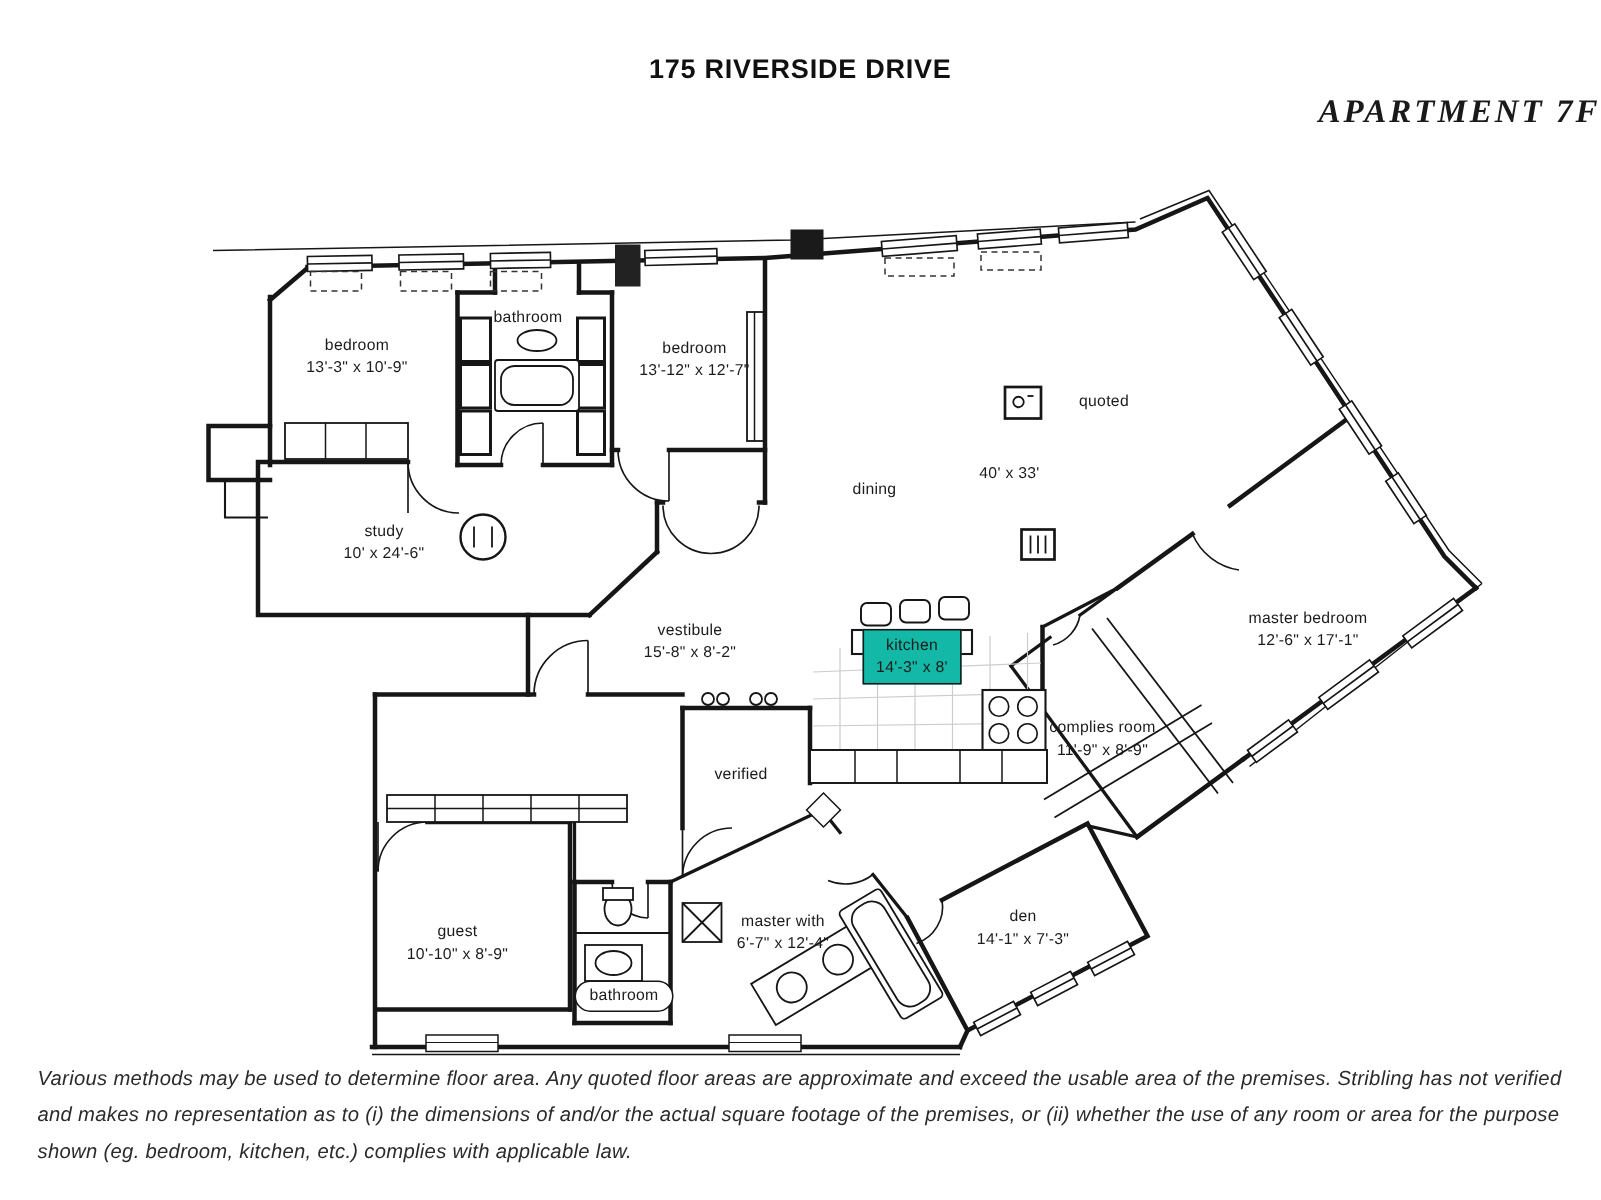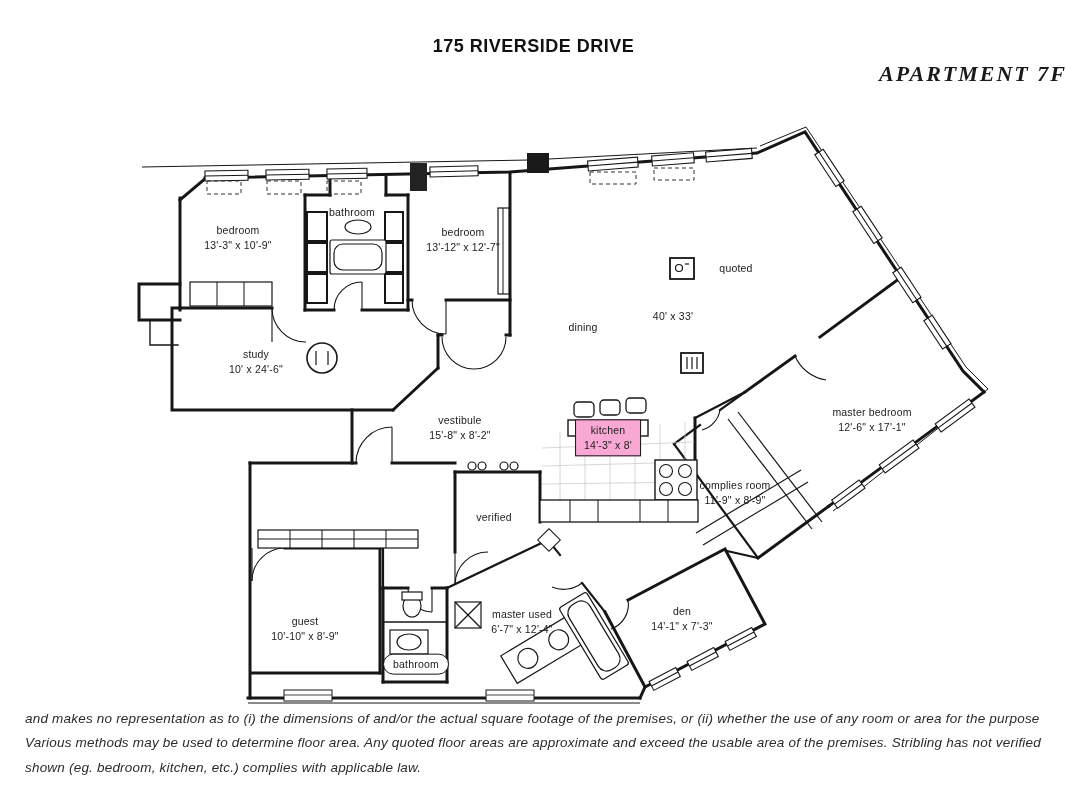--- a/index.html
+++ b/index.html
@@ -9,21 +9,21 @@
   .header h1{margin:0;font-size:18px;font-weight:bold;letter-spacing:.5px;color:#111;
              font-family:"Liberation Sans",sans-serif;}
   .header h2{margin:4px 0 0 0;font-size:22px;font-weight:600;font-style:italic;
              letter-spacing:2px;color:#1a1a1a;font-family:"Liberation Serif",serif;text-align:right;}
   .plan{position:absolute;left:0;top:0;width:1067px;height:800px;}
   svg{position:absolute;left:0;top:0;}
   .room-label{position:absolute;transform:translate(-50%,-50%);text-align:center;
               font-size:10.5px;line-height:1.4;white-space:nowrap;color:#1b1b1b;
               letter-spacing:.2px;}
   .room-label .rl-dims{font-size:10.5px;}
-  .boxed{border:1.5px solid #161616;background:#f9a8d4;padding:3px 8px;}
+  .boxed{border:1.5px solid #161616;background:#14b8a6;padding:3px 8px;}
   .rounded-box{border:1.5px solid #161616;border-radius:11px;background:#fff;padding:2px 9px;}
   .disclaimer{position:absolute;left:25px;top:707px;width:1030px;font-style:italic;
               font-size:13.5px;line-height:1.8;color:#2b2b2b;letter-spacing:.2px;}
 </style>
 </head>
 <body>
 
 <div class="header">
   <h1>175 RIVERSIDE DRIVE</h1>
   <h2>APARTMENT 7F</h2>
@@ -344,29 +344,29 @@
   </div>
   <div class="room-label" style="left:735px;top:493px;">
     <div class="rl-name">complies room</div>
     <div class="rl-dims">11'-9" x 8'-9"</div>
   </div>
   <div class="room-label" style="left:305px;top:629px;">
     <div class="rl-name">guest</div>
     <div class="rl-dims">10'-10" x 8'-9"</div>
   </div>
   <div class="room-label" style="left:522px;top:622px;">
-    <div class="rl-name">master used</div>
+    <div class="rl-name">master with</div>
     <div class="rl-dims">6'-7" x 12'-4"</div>
   </div>
   <div class="room-label rounded-box" style="left:416px;top:664px;">
     <div class="rl-name">bathroom</div>
   </div>
   <div class="room-label" style="left:682px;top:619px;">
     <div class="rl-name">den</div>
     <div class="rl-dims">14'-1" x 7'-3"</div>
   </div>
 </div>
 
 <div class="disclaimer">
+  <div>Various methods may be used to determine floor area. Any quoted floor areas are approximate and exceed the usable area of the premises. Stribling has not verified</div>
   <div>and makes no representation as to (i) the dimensions of and/or the actual square footage of the premises, or (ii) whether the use of any room or area for the purpose</div>
-  <div>Various methods may be used to determine floor area. Any quoted floor areas are approximate and exceed the usable area of the premises. Stribling has not verified</div>
   <div>shown (eg. bedroom, kitchen, etc.) complies with applicable law.</div>
 </div>
 
 </body></html>

